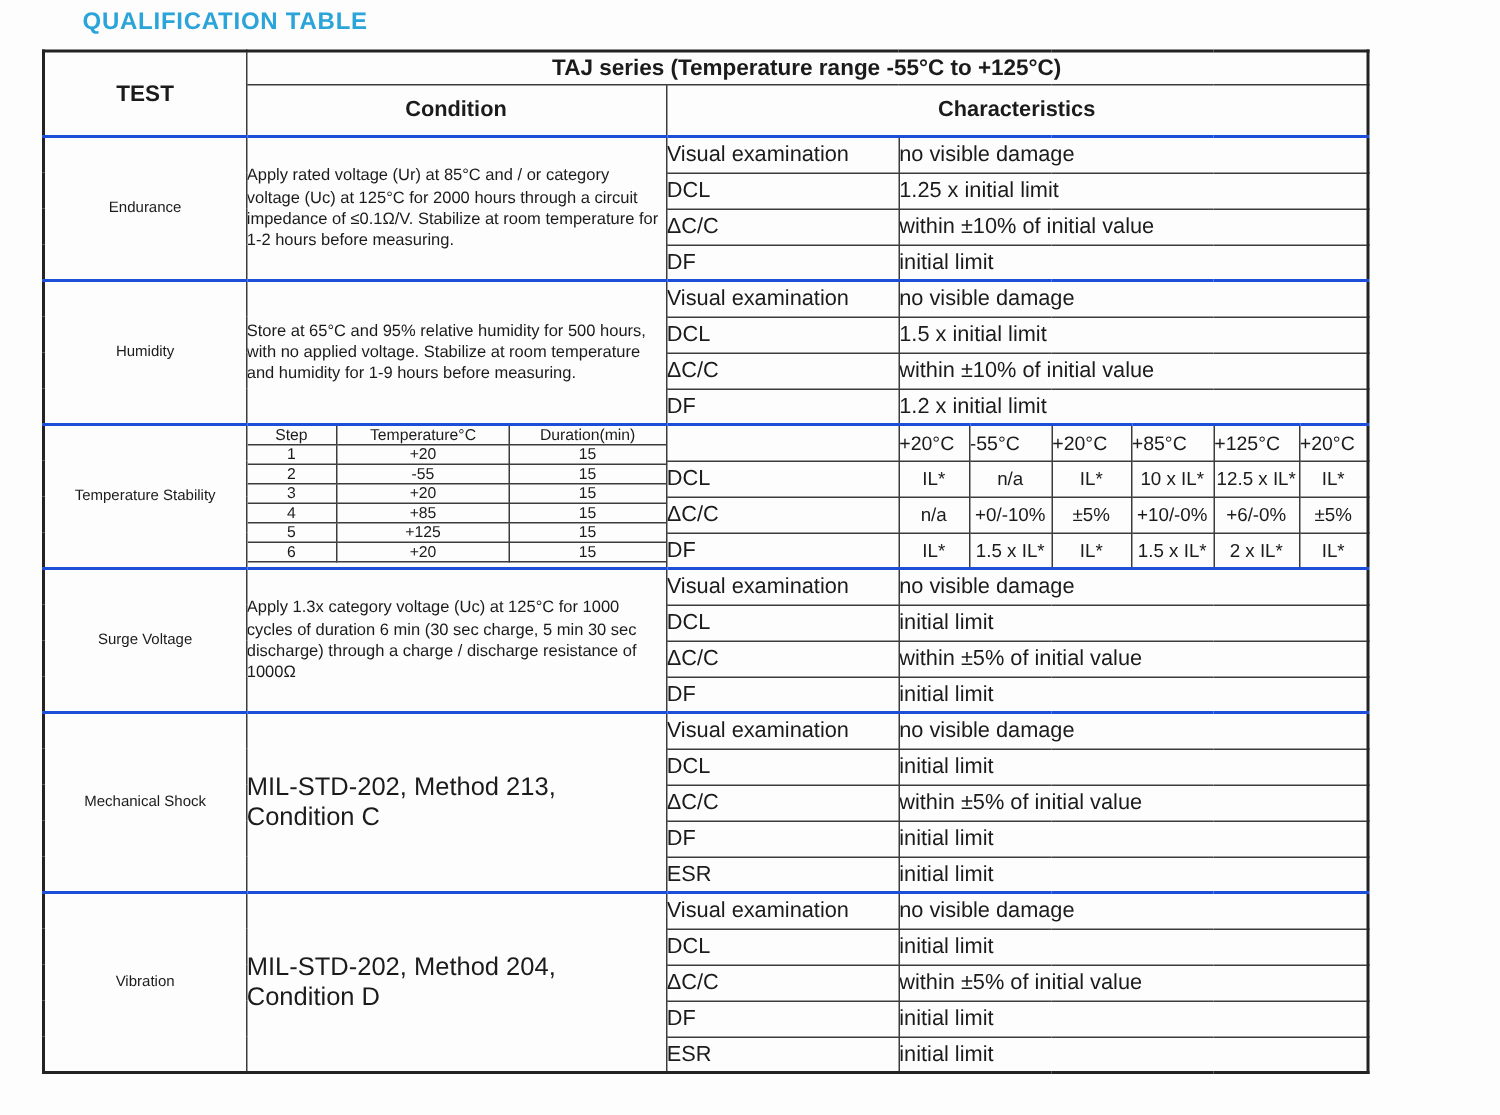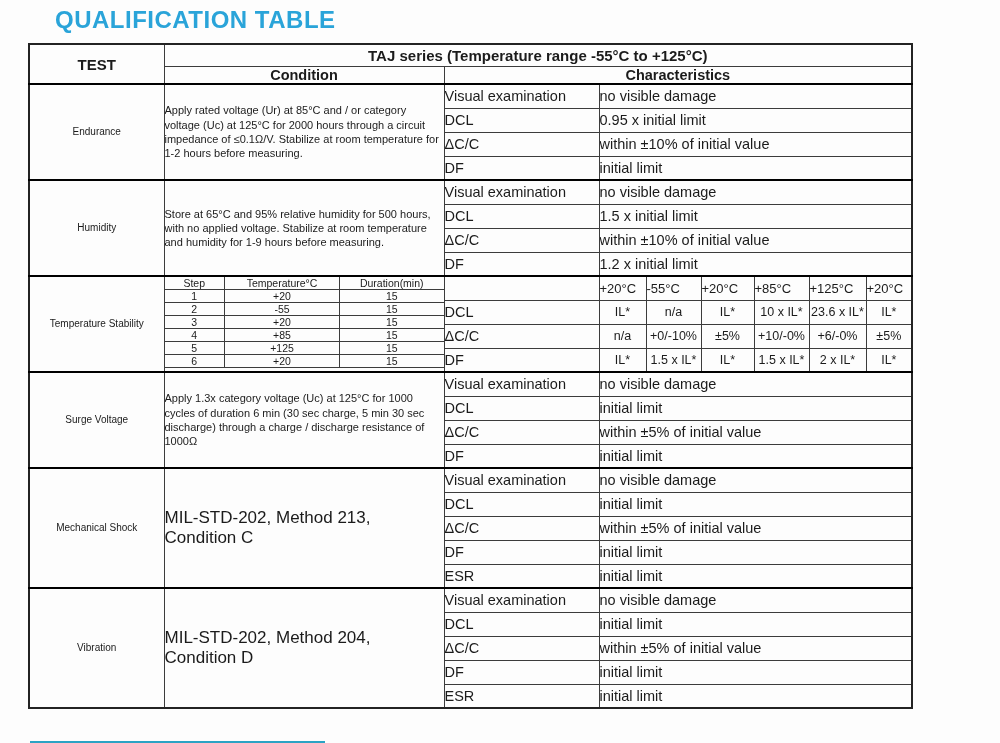--- a/index.html
+++ b/index.html
@@ -2,32 +2,32 @@
 <html><head>
 <meta charset="utf-8">
 <style>
   html,body{margin:0;padding:0;}
   body{
     width:1000px;height:743px;background:#fdfdfd;
     font-family:"Liberation Sans",sans-serif;color:#1b1b1b;
     position:relative;overflow:hidden;
   }
   .title{
-    font-weight:bold;font-size:24px;letter-spacing:.5px;
+    font-weight:bold;font-size:16px;letter-spacing:.5px;
     color:#2aa4d9;margin:6px 0 9px 55px;
   }
   table.qt{
     border-collapse:collapse;table-layout:fixed;
     margin-left:28px;width:883px;
     border:2px solid #232323;
   }
   .qt td{border:1px solid #3c3c3c;overflow:hidden;padding:0;}
-  tr.major > td{border-top:2px solid #000000;}
+  tr.major > td{border-top:2px solid #1d4ed8;}
   tr.h1{height:22px;}
-  tr.h2{height:18px;}
+  tr.h2{height:35px;}
   tr.cr{height:24px;}
   .test-h{font-weight:bold;font-size:15px;text-align:center;vertical-align:middle;}
   .series-h{font-weight:bold;font-size:15px;text-align:center;vertical-align:middle;}
   .cond-h,.chars-h{font-weight:bold;font-size:14.5px;text-align:center;vertical-align:middle;}
   .test{text-align:center;font-weight:normal;font-size:10px;vertical-align:middle;}
   .test span{display:inline-block;max-width:95px;line-height:1.35;}
   .cond{font-size:11px;line-height:1.3;padding:6px 9px;vertical-align:middle;text-align:left;}
   .cond-ms{font-size:17px;padding:6px 10px;vertical-align:middle;text-align:left;}
   .cname{font-size:14.5px;padding-left:10px;vertical-align:middle;}
   .cval{font-size:14.5px;padding-left:12px;vertical-align:middle;}
@@ -72,21 +72,21 @@
   </tr>
 
   <tr class="cr major">
     <td class="test" rowspan="4"><span>Endurance</span></td>
     <td class="cond" rowspan="4">Apply rated voltage (Ur) at 85°C and / or category voltage (Uc) at 125°C for 2000 hours through a circuit impedance of ≤0.1Ω/V. Stabilize at room temperature for 1-2 hours before measuring.</td>
     <td class="cname">Visual examination</td>
     <td class="cval" colspan="6">no visible damage</td>
   </tr>
   <tr class="cr">
     <td class="cname">DCL</td>
-    <td class="cval" colspan="6">0.95 x initial limit</td>
+    <td class="cval" colspan="6">1.25 x initial limit</td>
   </tr>
   <tr class="cr">
     <td class="cname">ΔC/C</td>
     <td class="cval" colspan="6">within ±10% of initial value</td>
   </tr>
   <tr class="cr">
     <td class="cname">DF</td>
     <td class="cval" colspan="6">initial limit</td>
   </tr>
 
@@ -164,21 +164,21 @@
     <td class="thtemp">+85°C</td>
     <td class="thtemp">+125°C</td>
     <td class="thtemp">+20°C</td>
   </tr>
   <tr class="cr">
     <td class="cname">DCL</td>
     <td class="tval">IL*</td>
     <td class="tval">n/a</td>
     <td class="tval">IL*</td>
     <td class="tval">10 x IL*</td>
-    <td class="tval">23.6 x IL*</td>
+    <td class="tval">12.5 x IL*</td>
     <td class="tval">IL*</td>
   </tr>
   <tr class="cr">
     <td class="cname">ΔC/C</td>
     <td class="tval">n/a</td>
     <td class="tval">+0/-10%</td>
     <td class="tval">±5%</td>
     <td class="tval">+10/-0%</td>
     <td class="tval">+6/-0%</td>
     <td class="tval">±5%</td>

